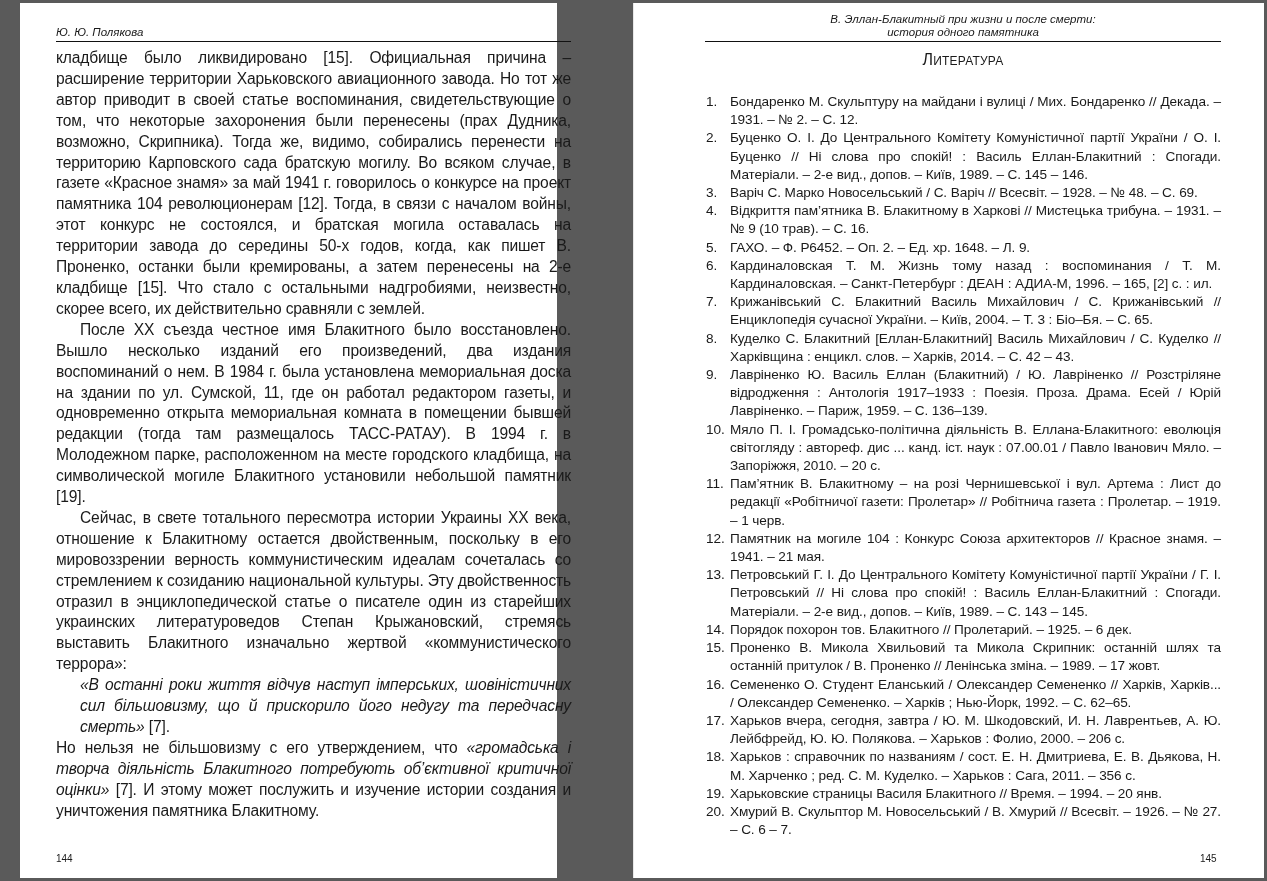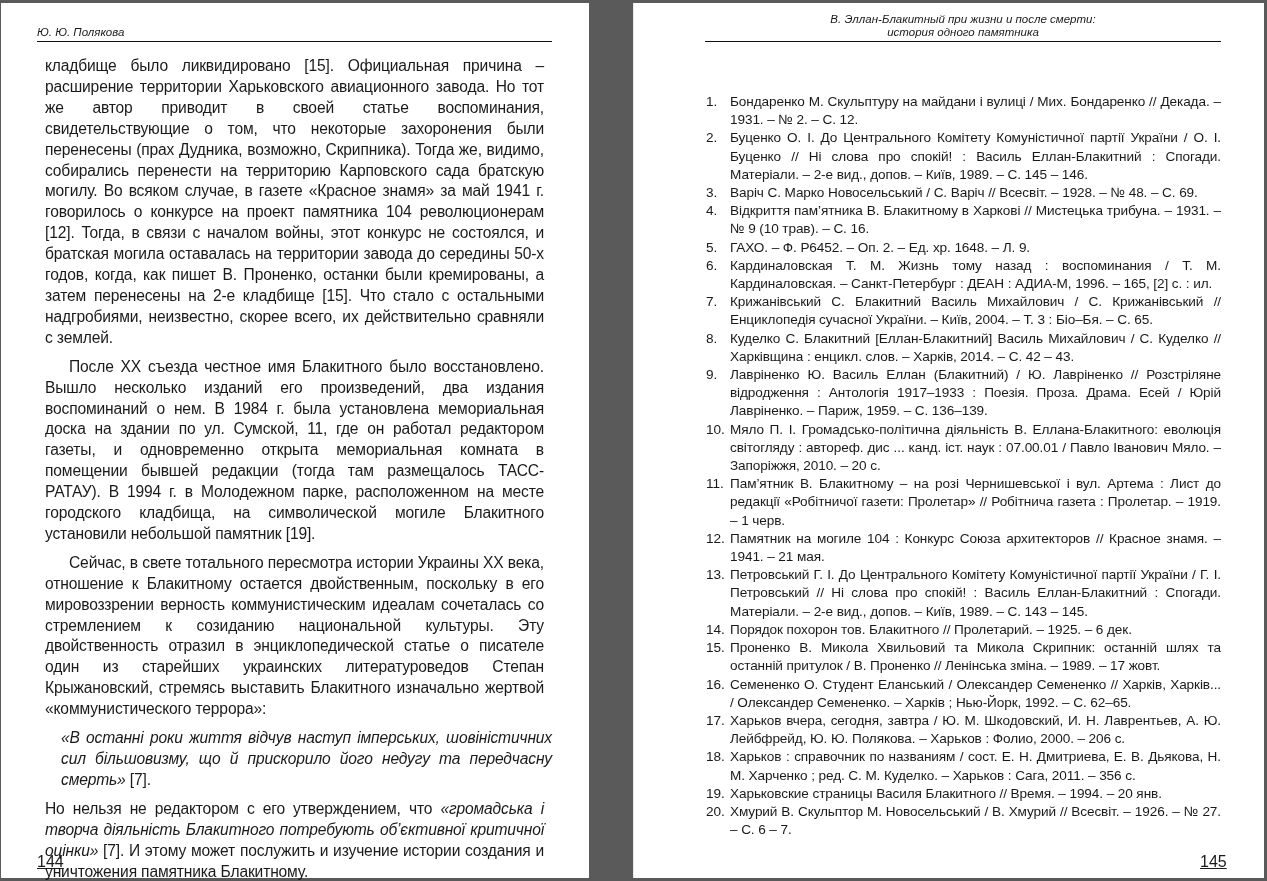--- a/index.html
+++ b/index.html
@@ -7,89 +7,90 @@
     width: 1267px; height: 881px; background: #4a4a4a; overflow: hidden;
     font-family: "Liberation Sans", sans-serif; color: #1a1a1a;
   }
   .spread {
     position: absolute; left: 0; top: 0; width: 1267px; height: 881px;
     background: #5a5a5a;
   }
   .page {
     position: absolute; top: 3px; height: 875px; background: #ffffff;
   }
-  .page.left { left: 1px; width: 588px; }
+  .page.left { left: 20px; width: 537px; }
   .page.right { left: 634px; width: 630px; }
   .gutter { position: absolute; left: 633px; top: 3px; width: 1px; height: 875px; background: #e8e8e8; }
 
   .run-head-left {
     position: absolute; left: 36px; top: 22px; width: 515px;
     font-size: 11.5px; font-style: italic; color: #1a1a1a;
     border-bottom: 1.3px solid #111; padding-bottom: 2px; line-height: 14px;
   }
   .run-head-right {
     position: absolute; left: 71px; top: 10px; width: 516px;
     font-size: 11.5px; font-style: italic; text-align: center; color: #1a1a1a;
     border-bottom: 1.3px solid #111; padding-bottom: 2px; line-height: 13px;
   }
   .body-text {
     position: absolute; left: 36px; top: 45px; width: 515px;
     font-size: 15.6px; line-height: 20.9px; text-align: justify;
     letter-spacing: -0.15px;
   }
-  .body-text p { margin: 8px; }
+  .body-text p { margin: 0; }
   .body-text p.indent { text-indent: 24px; }
   .body-text .quote { margin: 0; padding-left: 24px; font-style: italic; }
   .body-text em { font-style: italic; }
 
   .lit-title {
     position: absolute; left: 71px; top: 48px; width: 516px; text-align: center;
     font-size: 15px; letter-spacing: 0.2px;
   }
   .lit-title .cap { font-size: 16px; }
   .lit-title .small { font-size: 12px; }
 
   .refs {
     position: absolute; left: 72px; top: 90px; width: 515px;
     margin: 0; padding: 0; list-style: none;
     font-size: 13.6px; line-height: 18.2px; letter-spacing: -0.1px;
   }
   .refs li { position: relative; padding-left: 24px; text-align: justify; margin-bottom: 0; }
   .refs li .num { position: absolute; left: 0; top: 0; }
 
-  .page-num { position: absolute; font-size: 16px; top: 850px; text-decoration: underline; }
+  .page-num { position: absolute; font-size: 10px; top: 850px; }
   .page-num.left { left: 36px; }
   .page-num.right { left: 566px; }
 </style>
 </head>
 <body>
 
 <div class="spread">
   <div class="page left">
     <div class="run-head-left">Ю. Ю. Полякова</div>
 
     <div class="body-text">
       <p>кладбище было ликвидировано [15]. Официальная причина – расширение территории Харьковского авиационного завода. Но тот же автор приводит в своей статье воспоминания, свидетельствующие о том, что некоторые захоронения были перенесены (прах Дудника, возможно, Скрипника). Тогда же, видимо, собирались перенести на территорию Карповского сада братскую могилу. Во всяком случае, в газете «Красное знамя» за май 1941 г. говорилось о конкурсе на проект памятника 104 революционерам [12]. Тогда, в связи с началом войны, этот конкурс не состоялся, и братская могила оставалась на территории завода до середины 50-х годов, когда, как пишет В. Проненко, останки были кремированы, а затем перенесены на 2-е кладбище [15]. Что стало с остальными надгробиями, неизвестно, скорее всего, их действительно сравняли с землей.</p>
       <p class="indent">После XX съезда честное имя Блакитного было восстановлено. Вышло несколько изданий его произведений, два издания воспоминаний о нем. В 1984 г. была установлена мемориальная доска на здании по ул. Сумской, 11, где он работал редактором газеты, и одновременно открыта мемориальная комната в помещении бывшей редакции (тогда там размещалось ТАСС-РАТАУ). В 1994 г. в Молодежном парке, расположенном на месте городского кладбища, на символической могиле Блакитного установили небольшой памятник [19].</p>
       <p class="indent">Сейчас, в свете тотального пересмотра истории Украины XX века, отношение к Блакитному остается двойственным, поскольку в его мировоззрении верность коммунистическим идеалам сочеталась со стремлением к созиданию национальной культуры. Эту двойственность отразил в энциклопедической статье о писателе один из старейших украинских литературоведов Степан Крыжановский, стремясь выставить Блакитного изначально жертвой «коммунистического террора»:</p>
       <p class="quote"><span>«В останні роки життя відчув наступ імперських, шовіністичних сил більшовизму, що й прискорило його недугу та передчасну смерть»</span><span style="font-style:normal"> [7].</span></p>
-      <p><span>Но нельзя не редактором с его утверждением, что </span><em>«громадська і творча діяльність Блакитного потребують об’єктивної критичної оцінки»</em><span> [7]. И этому может послужить и изучение истории создания и уничтожения памятника Блакитному.</span></p>
+      <p><span>Но нельзя не більшовизму с его утверждением, что </span><em>«громадська і творча діяльність Блакитного потребують об’єктивної критичної оцінки»</em><span> [7]. И этому может послужить и изучение истории создания и уничтожения памятника Блакитному.</span></p>
     </div>
 
     <div class="page-num left">144</div>
   </div>
 
   <div class="gutter"></div>
 
   <div class="page right">
     <div class="run-head-right">
       <div>В. Эллан-Блакитный при жизни и после смерти:</div>
       <div>история одного памятника</div>
     </div>
 
+    <div class="lit-title"><span class="cap">Л</span><span class="small">ИТЕРАТУРА</span></div>
 
     <ol class="refs" id="refs">
         <li><span class="num">1.</span><span>Бондаренко М. Скульптуру на майдани і вулиці / Мих. Бондаренко // Декада. – 1931. – № 2. – С. 12.</span></li>
         <li><span class="num">2.</span><span>Буценко О. І. До Центрального Комітету Комуністичної партії України / О. І. Буценко // Ні слова про спокій! : Василь Еллан-Блакитний : Спогади. Матеріали. – 2-е вид., допов. – Київ, 1989. – С. 145 – 146.</span></li>
         <li><span class="num">3.</span><span>Варіч С. Марко Новосельський / С. Варіч // Всесвіт. – 1928. – № 48. – С. 69.</span></li>
         <li><span class="num">4.</span><span>Відкриття пам’ятника В. Блакитному в Харкові // Мистецька трибуна. – 1931. – № 9 (10 трав). – С. 16.</span></li>
         <li><span class="num">5.</span><span>ГАХО. – Ф. Р6452. – Оп. 2. – Ед. хр. 1648. – Л. 9.</span></li>
         <li><span class="num">6.</span><span>Кардиналовская Т. М. Жизнь тому назад : воспоминания / Т. М. Кардиналовская. – Санкт-Петербург : ДЕАН : АДИА-М, 1996. – 165, [2] с. : ил.</span></li>
         <li><span class="num">7.</span><span>Крижанівський С. Блакитний Василь Михайлович / С. Крижанівський // Енциклопедія сучасної України. – Київ, 2004. – Т. 3 : Біо–Бя. – С. 65.</span></li>
         <li><span class="num">8.</span><span>Куделко С. Блакитний [Еллан-Блакитний] Василь Михайлович / С. Куделко // Харківщина : енцикл. слов. – Харків, 2014. – С. 42 – 43.</span></li>

